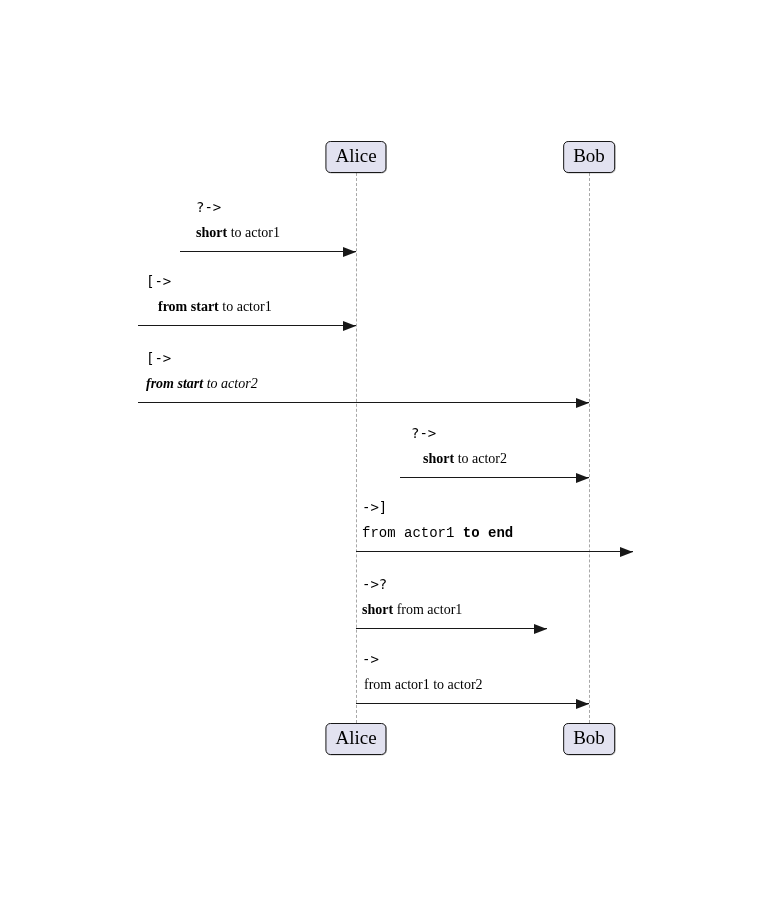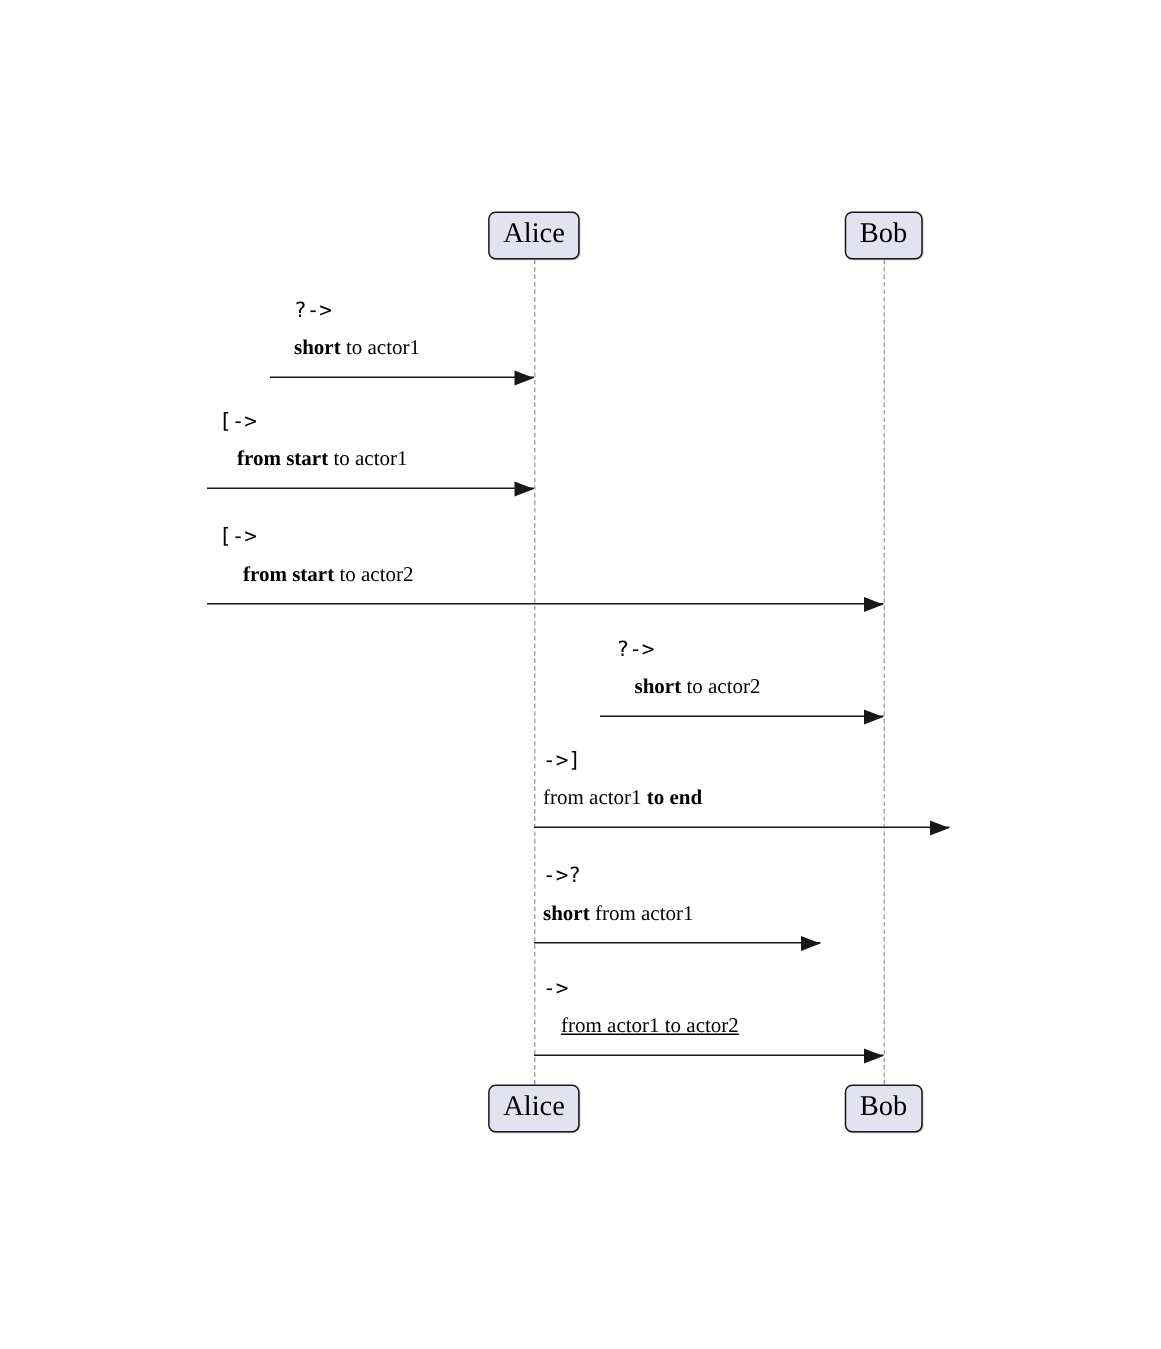--- a/index.html
+++ b/index.html
@@ -84,53 +84,53 @@
   <div class="message" style="left:138px;top:273px;width:218px;">
     <div class="msg-code" style="left:8px;">[-&gt;</div>
     <div class="msg-label" style="left:20px;"><span></span><b>from start</b><span> to actor1</span></div>
     <div class="msg-line">
         <span class="arrowhead"></span>
       </div>
   </div>
 
   <div class="message" style="left:138px;top:350px;width:451px;">
     <div class="msg-code" style="left:8px;">[-&gt;</div>
-    <div class="msg-label" style="left:24px;"><span></span><b>from start</b><span> to actor2</span></div>
+    <div class="msg-label" style="left:8px;font-style:italic;"><span></span><b>from start</b><span> to actor2</span></div>
     <div class="msg-line">
         <span class="arrowhead"></span>
       </div>
   </div>
 
   <div class="message" style="left:400px;top:425px;width:189px;">
     <div class="msg-code" style="left:11px;">?-&gt;</div>
     <div class="msg-label" style="left:11px;margin-left:12px;"><span></span><b>short</b><span> to actor2</span></div>
     <div class="msg-line">
         <span class="arrowhead"></span>
       </div>
   </div>
 
   <div class="message" style="left:356px;top:499px;width:277px;">
     <div class="msg-code" style="left:6px;">-&gt;]</div>
-    <div class="msg-label" style="left:6px;"><span>from actor1 </span><b>to end</b><span></span></div>
+    <div class="msg-label" style="left:6px;font-family:Liberation Mono, monospace;"><span>from actor1 </span><b>to end</b><span></span></div>
     <div class="msg-line">
         <span class="arrowhead"></span>
       </div>
   </div>
 
   <div class="message" style="left:356px;top:576px;width:191px;">
     <div class="msg-code" style="left:6px;">-&gt;?</div>
     <div class="msg-label" style="left:6px;"><span></span><b>short</b><span> from actor1</span></div>
     <div class="msg-line">
         <span class="arrowhead"></span>
       </div>
   </div>
 
   <div class="message" style="left:356px;top:651px;width:233px;">
     <div class="msg-code" style="left:6px;">-&gt;</div>
-    <div class="msg-label" style="left:18px;text-decoration:underline;"><span>from actor1 to actor2</span><b></b><span></span></div>
+    <div class="msg-label" style="left:8px;"><span>from actor1 to actor2</span><b></b><span></span></div>
     <div class="msg-line">
         <span class="arrowhead"></span>
       </div>
   </div>
 
   <div class="actor-box" style="left:356px;top:723px;">Alice</div>
   <div class="actor-box" style="left:589px;top:723px;">Bob</div>
 
 </div>
 

